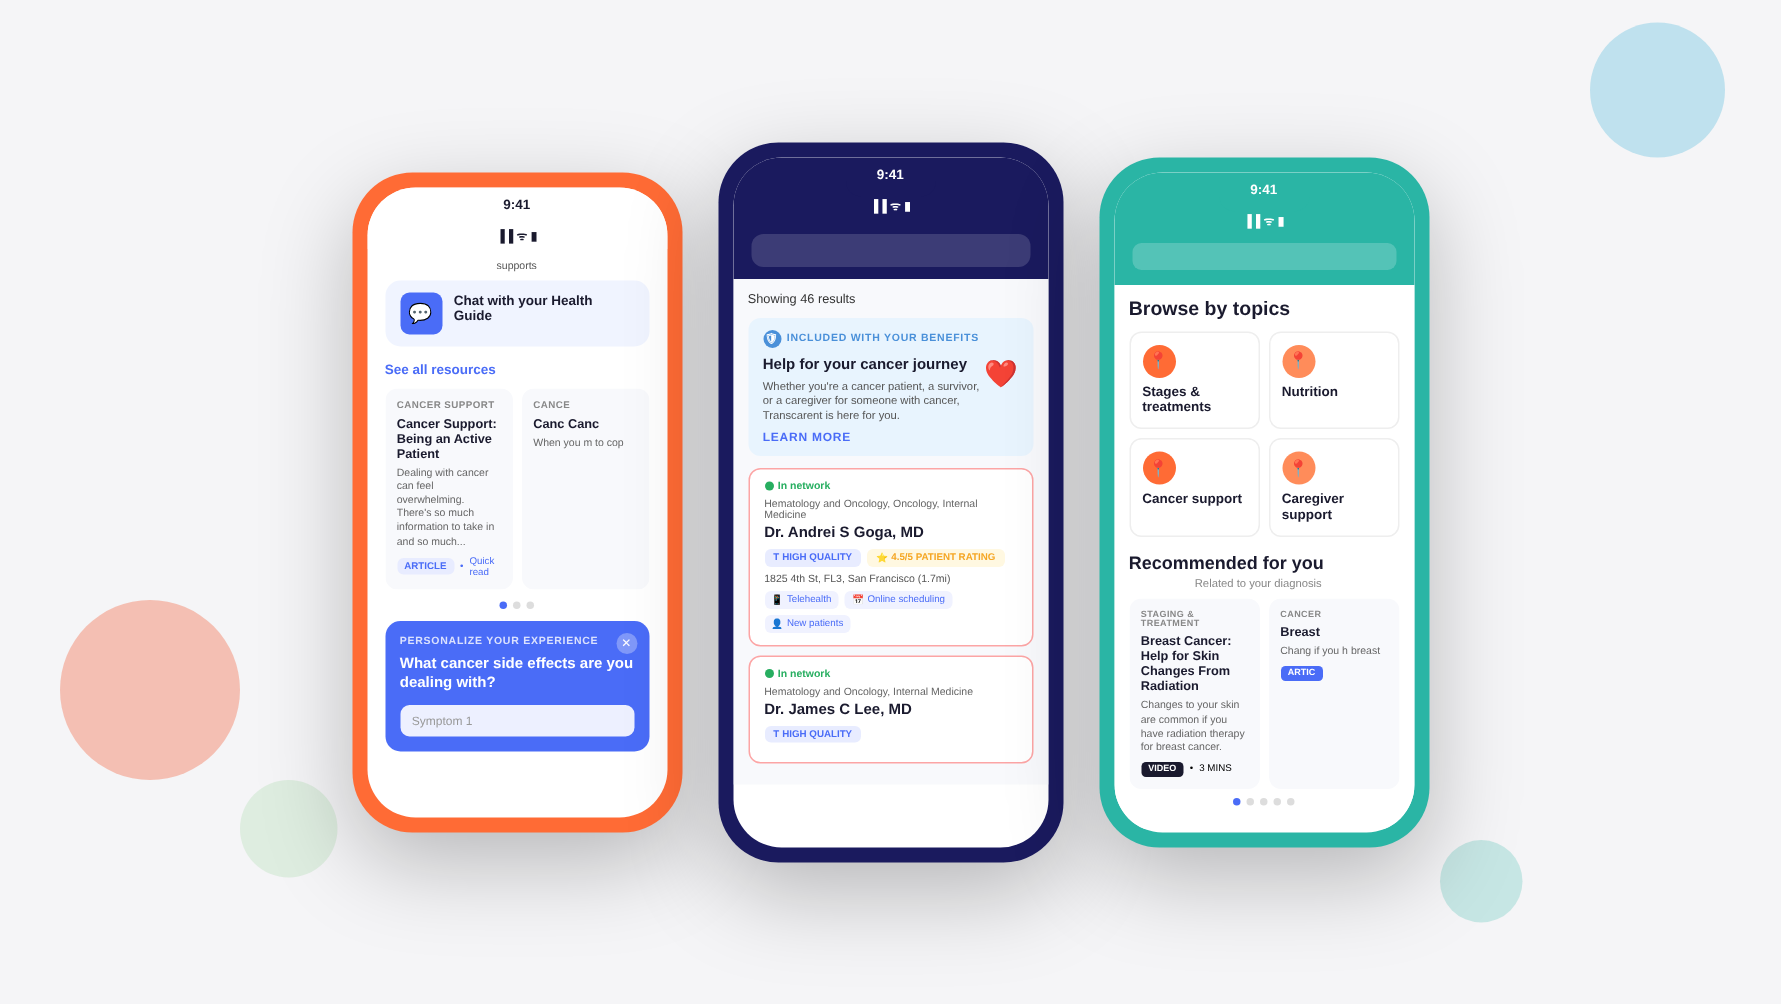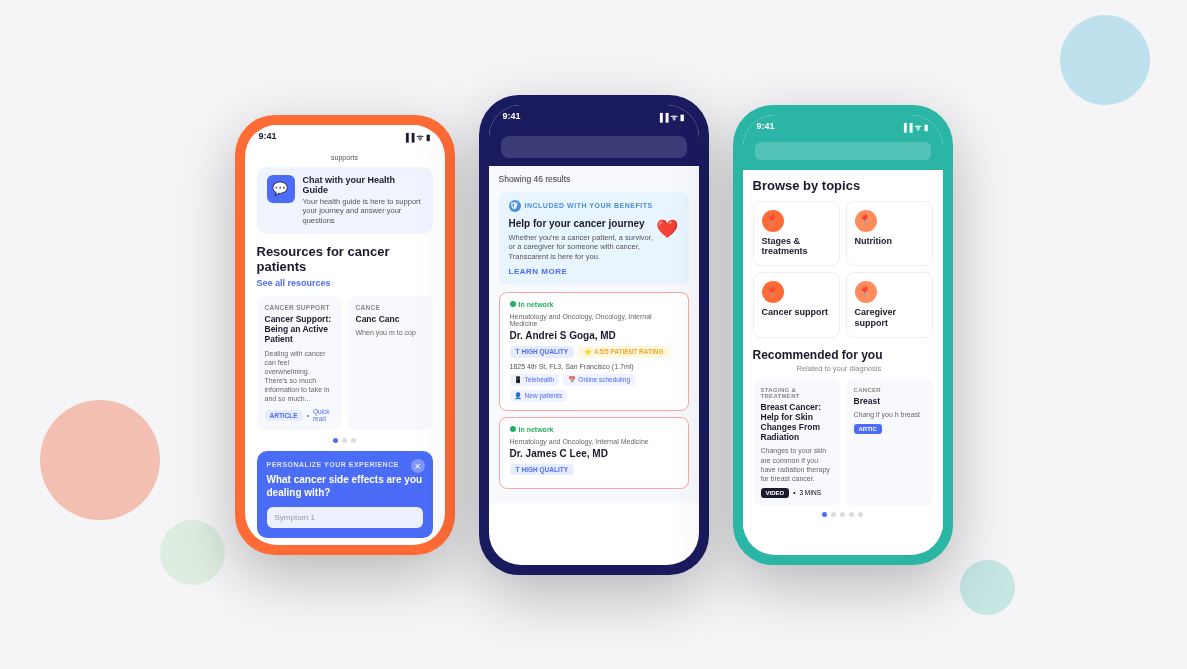--- a/index.html
+++ b/index.html
@@ -73,20 +73,21 @@
     
     .status-bar {
       display: flex;
       justify-content: space-between;
       align-items: center;
       padding: 6px 14px 4px;
       background: #fff;
       font-size: 9px;
       font-weight: 600;
       color: #1a1a2e;
+      flex-direction: column;
     }
 
     .status-bar-dark {
       background: #1a1a5e;
       color: #fff;
     }
 
     .status-bar-teal {
       background: #2ab5a5;
       color: #fff;
@@ -627,25 +628,23 @@
       </div>
 
       <div class="p1-content">
 
         <div class="supports-label">supports</div>
 
         <div class="chat-card">
           <div class="chat-icon">💬</div>
           <div class="chat-text">
             <h4>Chat with your Health Guide</h4>
-            <p>Your health guide is here to support your journey and answer your questions</p>
           </div>
         </div>
 
-        <div class="section-title">Resources for cancer patients</div>
         <div class="see-all">See all resources</div>
 
         <div class="cards-row">
           <div class="article-card">
             <div class="card-tag">CANCER SUPPORT</div>
             <div class="card-title">Cancer Support: Being an Active Patient</div>
             <div class="card-desc">Dealing with cancer can feel overwhelming. There's so much information to take in and so much...</div>
             <div class="card-meta">
               <span class="tag-blue">ARTICLE</span>
               <span>•</span>

